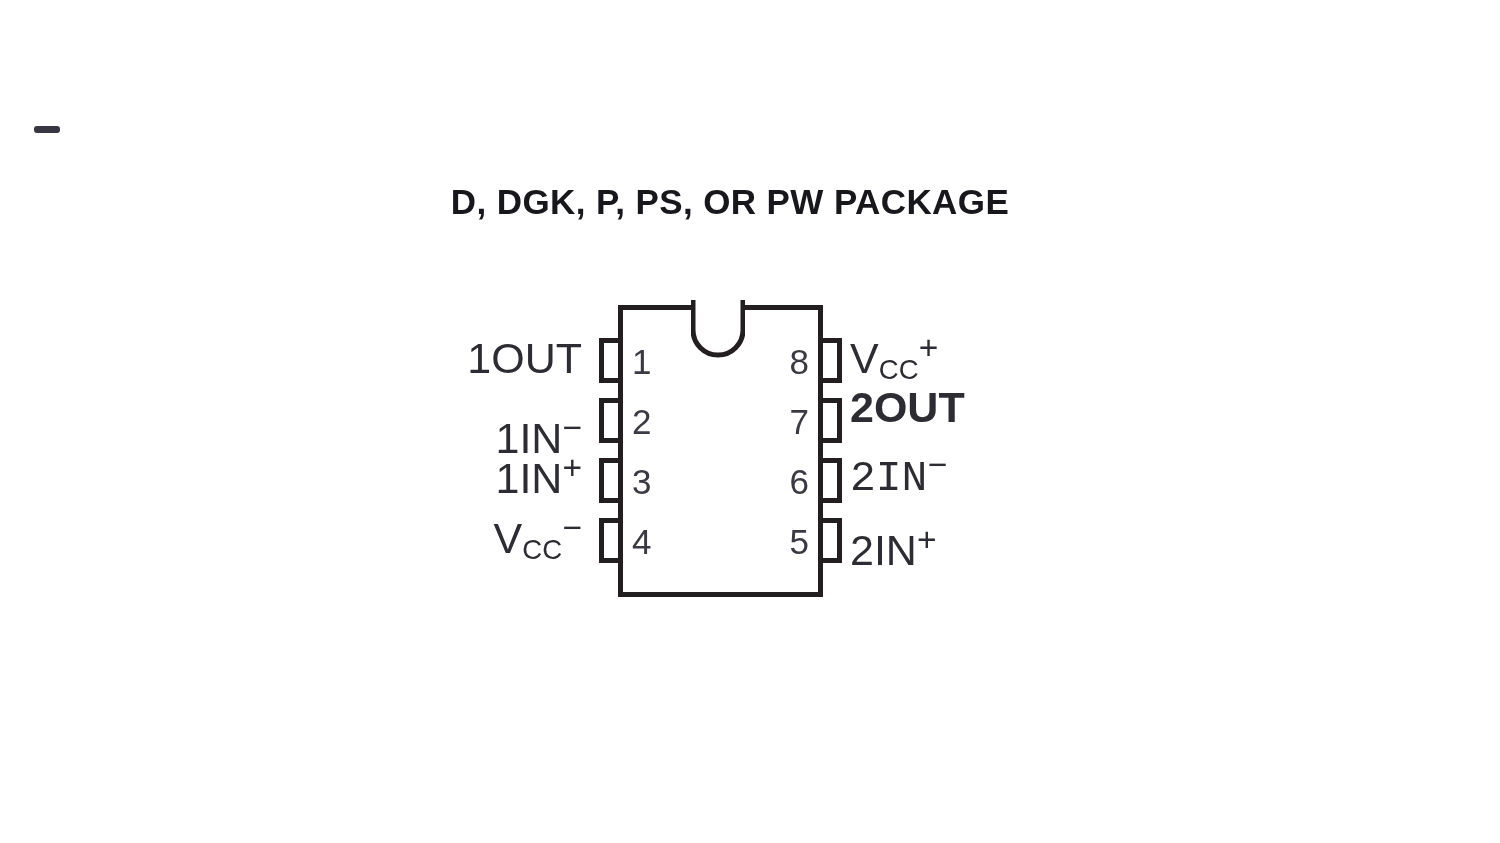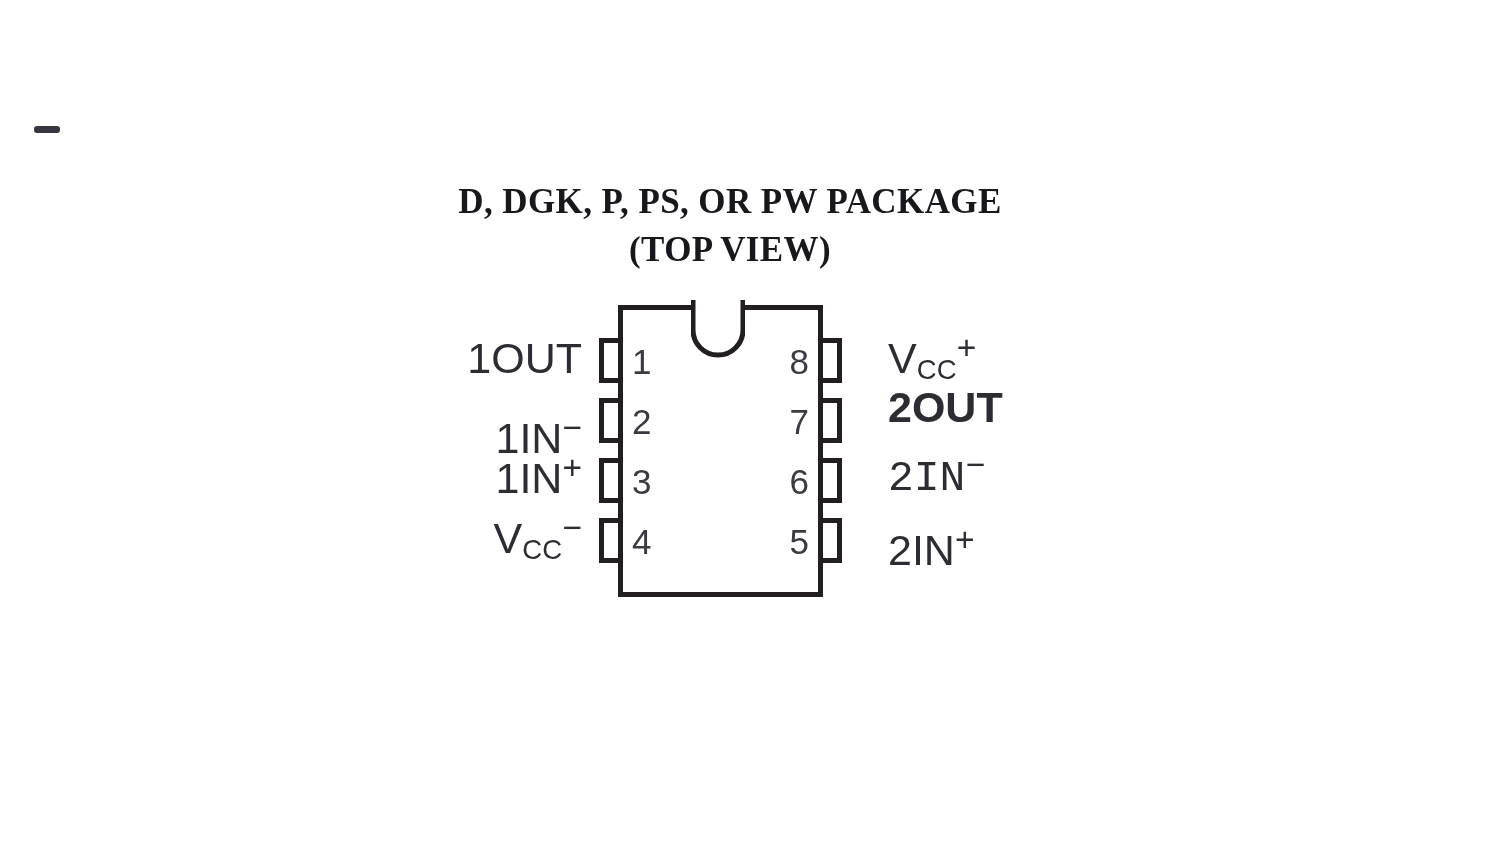--- a/index.html
+++ b/index.html
@@ -31,21 +31,21 @@
 
   
   #title-block {
     position: absolute;
     left: 0;
     top: 178px;
     width: 1460px;
     text-align: center;
   }
   .title-line {
-    font-family: Liberation Serif, serif;
+    font-family: Liberation Sans, sans-serif;
     font-weight: bold;
     font-size: 35px;
     letter-spacing: 0.4px;
     line-height: 48px;
     color: #18171c;
     white-space: nowrap;
   }
 
   
   #diagram {
@@ -106,21 +106,20 @@
 
   
   .pin-label {
     position: absolute;
     font-family: "Liberation Sans", sans-serif;
     font-size: 43px;
     line-height: 45px;
     color: #2d2c33;
     white-space: nowrap;
     z-index: 3;
-    margin-left: 38px;
   }
   .pin-label.left  { right: 918px; text-align: right; }
   .pin-label.right { left: 850px;  text-align: center;  }
 
   .pin-label sub {
     font-size: 0.64em;
     vertical-align: baseline;
     position: relative;
     top: 0.21em;
     letter-spacing: 0.2px;
@@ -132,21 +131,20 @@
     top: -0.42em;
   }
 </style>
 </head>
 <body>
 
 <div id="scan-dash"></div>
 
 <div id="title-block">
   <div class="title-line">D, DGK, P, PS, OR PW PACKAGE</div>
-  <div class="title-line">(TOP VIEW)</div>
 </div>
 
 <div id="diagram">
 
   <div id="chip-body"></div>
 
   <div id="notch-wrap">
     <svg width="54" height="62" viewBox="0 0 54 62" xmlns="http://www.w3.org/2000/svg">
 
       <path d="M2 0 L2 30 A25 25 0 0 0 52 30 L52 0 Z" fill="#ffffff"></path>

